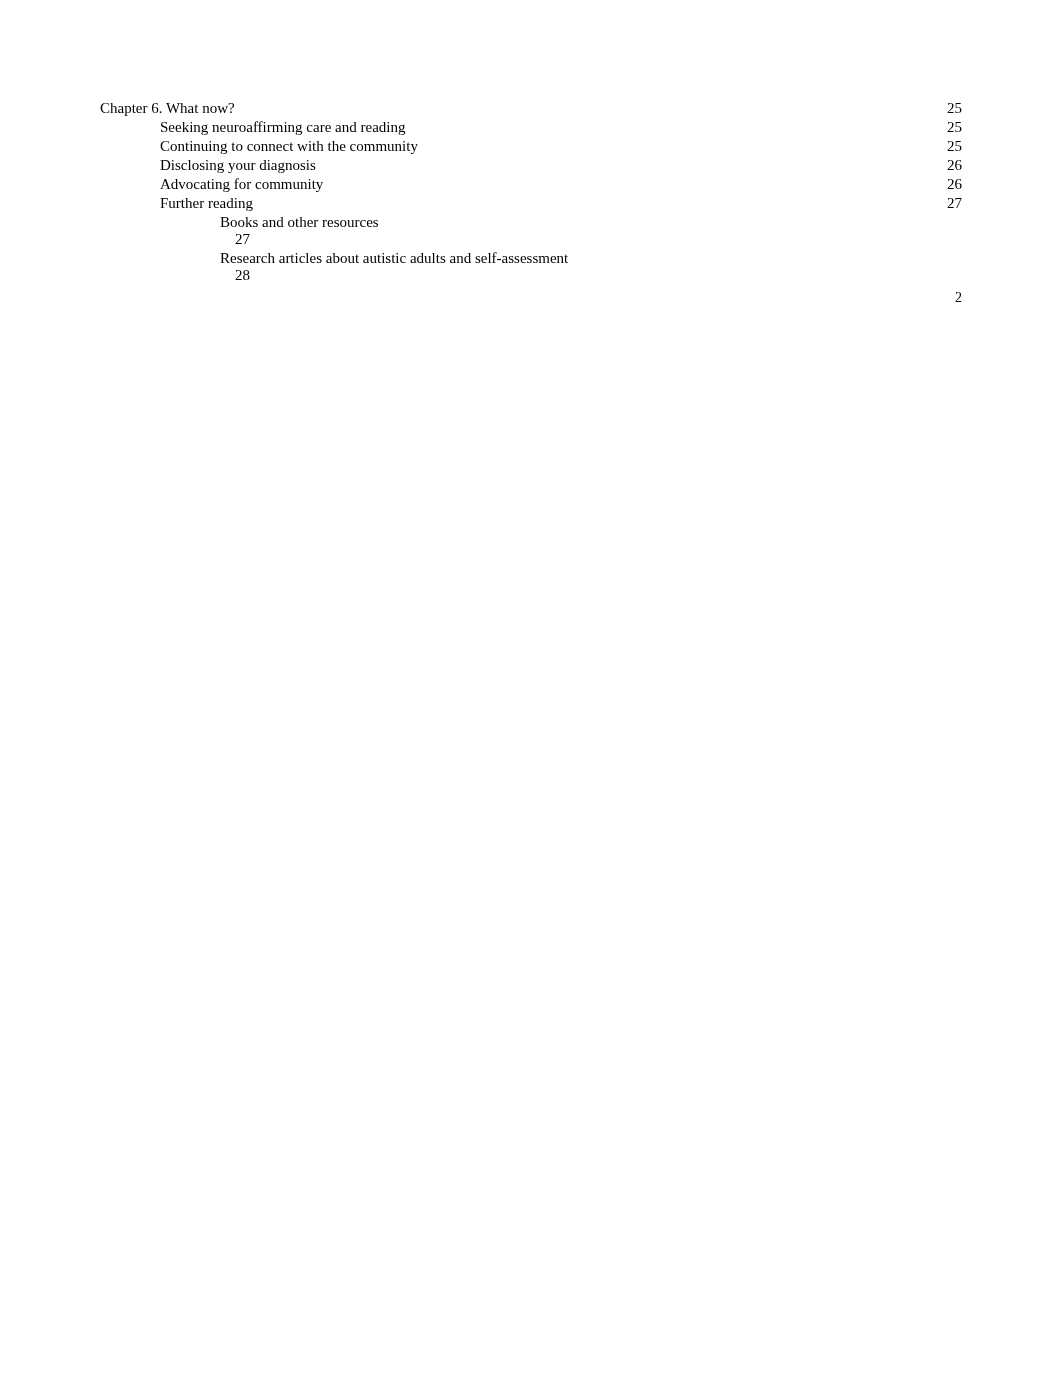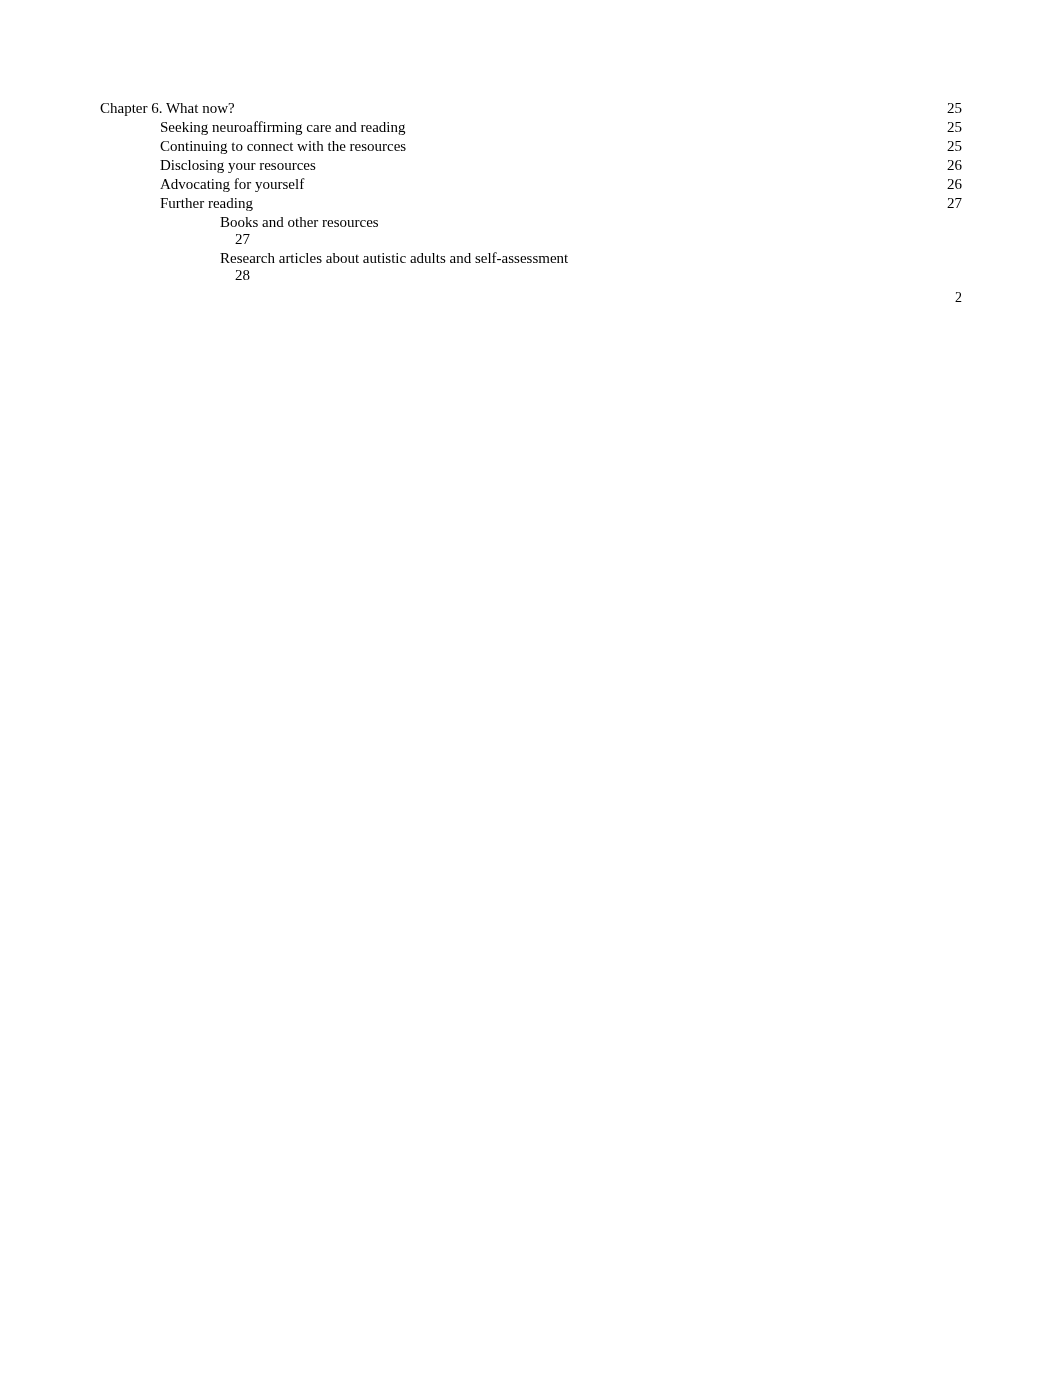--- a/index.html
+++ b/index.html
@@ -74,29 +74,29 @@
 
   <div class="toc-entry chapter">
         <span class="toc-text">Chapter 6. What now?</span>
         <span class="toc-page">25</span>
       </div>
       <div class="toc-entry sub1">
         <span class="toc-text">Seeking neuroaffirming care and reading</span>
         <span class="toc-page">25</span>
       </div>
       <div class="toc-entry sub1">
-        <span class="toc-text">Continuing to connect with the resources</span>
+        <span class="toc-text">Continuing to connect with the community</span>
         <span class="toc-page">25</span>
       </div>
       <div class="toc-entry sub1">
-        <span class="toc-text">Disclosing your resources</span>
+        <span class="toc-text">Disclosing your diagnosis</span>
         <span class="toc-page">26</span>
       </div>
       <div class="toc-entry sub1">
-        <span class="toc-text">Advocating for yourself</span>
+        <span class="toc-text">Advocating for community</span>
         <span class="toc-page">26</span>
       </div>
       <div class="toc-entry sub1">
         <span class="toc-text">Further reading</span>
         <span class="toc-page">27</span>
       </div>
       <div class="toc-entry sub2">
         <span class="toc-text">Books and other resources</span>
         <span class="toc-page">27</span>
       </div>

